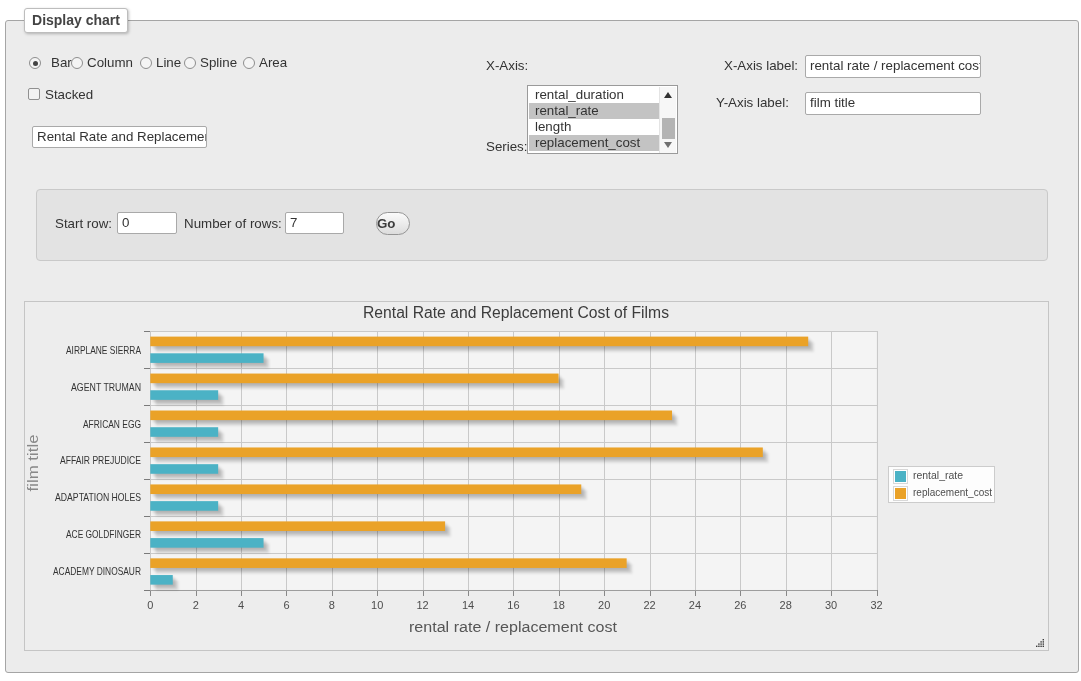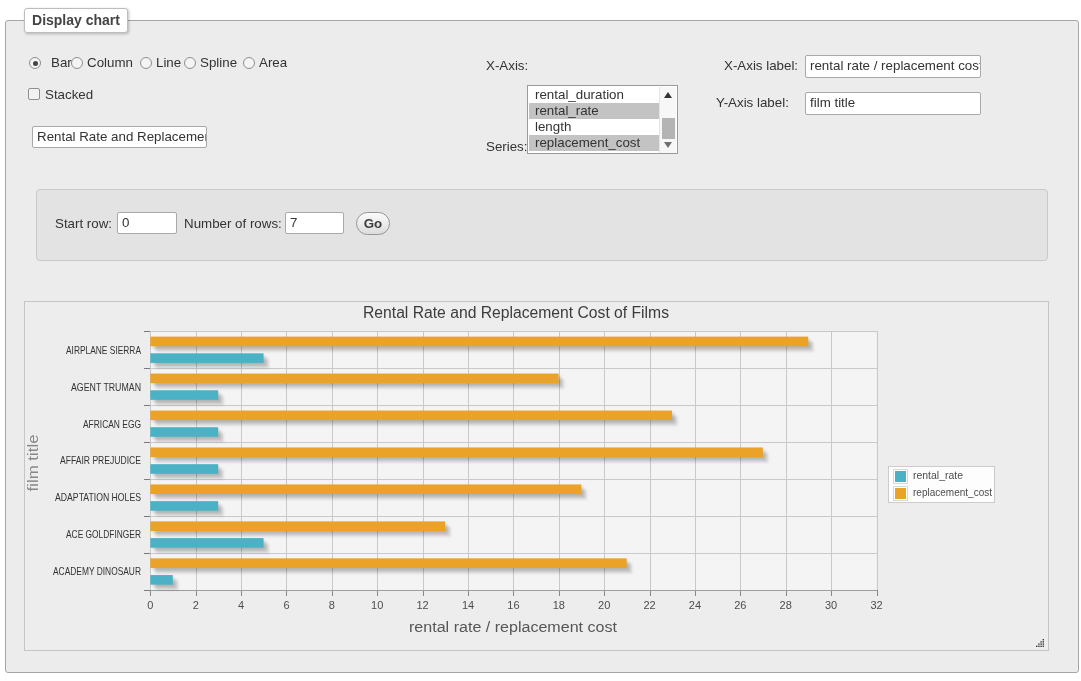--- a/index.html
+++ b/index.html
@@ -6,21 +6,21 @@
 #page{position:relative;width:1081px;height:681px;font-family:"Liberation Sans",sans-serif;font-size:13.3333px;color:#333;overflow:hidden;}
 .abs{position:absolute;}
 #fieldset{left:5px;top:20px;width:1074px;height:653px;background:#ececec;border:1px solid #a5a5a5;border-radius:3px;box-sizing:border-box;}
 #flegend{left:24px;top:8px;width:102px;height:23px;background:#fff;border:1px solid #bdbdbd;border-radius:3px;box-shadow:1px 1px 3px rgba(0,0,0,.25);font-weight:bold;font-size:14px;color:#444;text-align:center;line-height:23px;}
 .radio{width:12px;height:12px;border-radius:50%;border:1px solid #8e8e8e;background:#f4f4f4;box-sizing:border-box;}
 .radio.checked::after{content:"";position:absolute;left:2.5px;top:2.5px;width:5px;height:5px;border-radius:50%;background:#444;}
 .cb{width:12px;height:12px;border:1px solid #909090;border-radius:2px;background:#f2f2f2;box-sizing:border-box;}
 .lbl{line-height:14px;}
 .tin{background:#fff;border:1px solid #a9a9a9;border-radius:2px;box-sizing:border-box;padding:0 0 0 4px;line-height:20px;white-space:nowrap;overflow:hidden;}
 #toolbar{left:36px;top:189px;width:1012px;height:72px;background:#e3e3e3;border:1px solid #c9c9c9;border-radius:4px;box-sizing:border-box;}
-#gobtn{left:356px;top:212px;width:34px;height:23px;border:1px solid #959595;border-radius:11.5px;background:linear-gradient(#fbfbfb,#dcdcdc);box-sizing:border-box;text-align:center;font-weight:bold;line-height:21px;color:#3c3c3c;}
+#gobtn{left:376px;top:212px;width:34px;height:23px;border:1px solid #959595;border-radius:11.5px;background:linear-gradient(#fbfbfb,#dcdcdc);box-sizing:border-box;font-weight:bold;line-height:21px;color:#3c3c3c;}
 #chartbox{left:24px;top:301px;width:1025px;height:350px;background:#ededed;border:1px solid #c5c5c5;box-sizing:border-box;}
 
 #xsel{left:529px;top:56px;width:153px;height:24px;background:#fff;border:1px solid #9a9a9a;box-sizing:border-box;line-height:22px;padding-left:7px;}
 #xsel .arr{position:absolute;right:6px;top:9px;width:0;height:0;border-left:4px solid transparent;border-right:4px solid transparent;border-top:5px solid #111;}
 #lbox{left:527px;top:85px;width:151px;height:69px;background:#fff;border:1px solid #9a9a9a;box-sizing:border-box;}
 .li{position:absolute;left:1px;width:132px;height:16px;line-height:16px;padding-left:6px;box-sizing:border-box;}
 .li.sel{background:#c3c3c3;}
 #sbar{position:absolute;right:1px;top:1px;width:17px;height:66px;background:#f7f7f7;border-left:1px solid #e4e4e4;box-sizing:border-box;}
 .sarr{position:absolute;left:4px;width:0;height:0;border-left:4.5px solid transparent;border-right:4.5px solid transparent;}
 #sthumb{position:absolute;left:2px;top:31px;width:13px;height:21px;background:#b4b4b4;}

